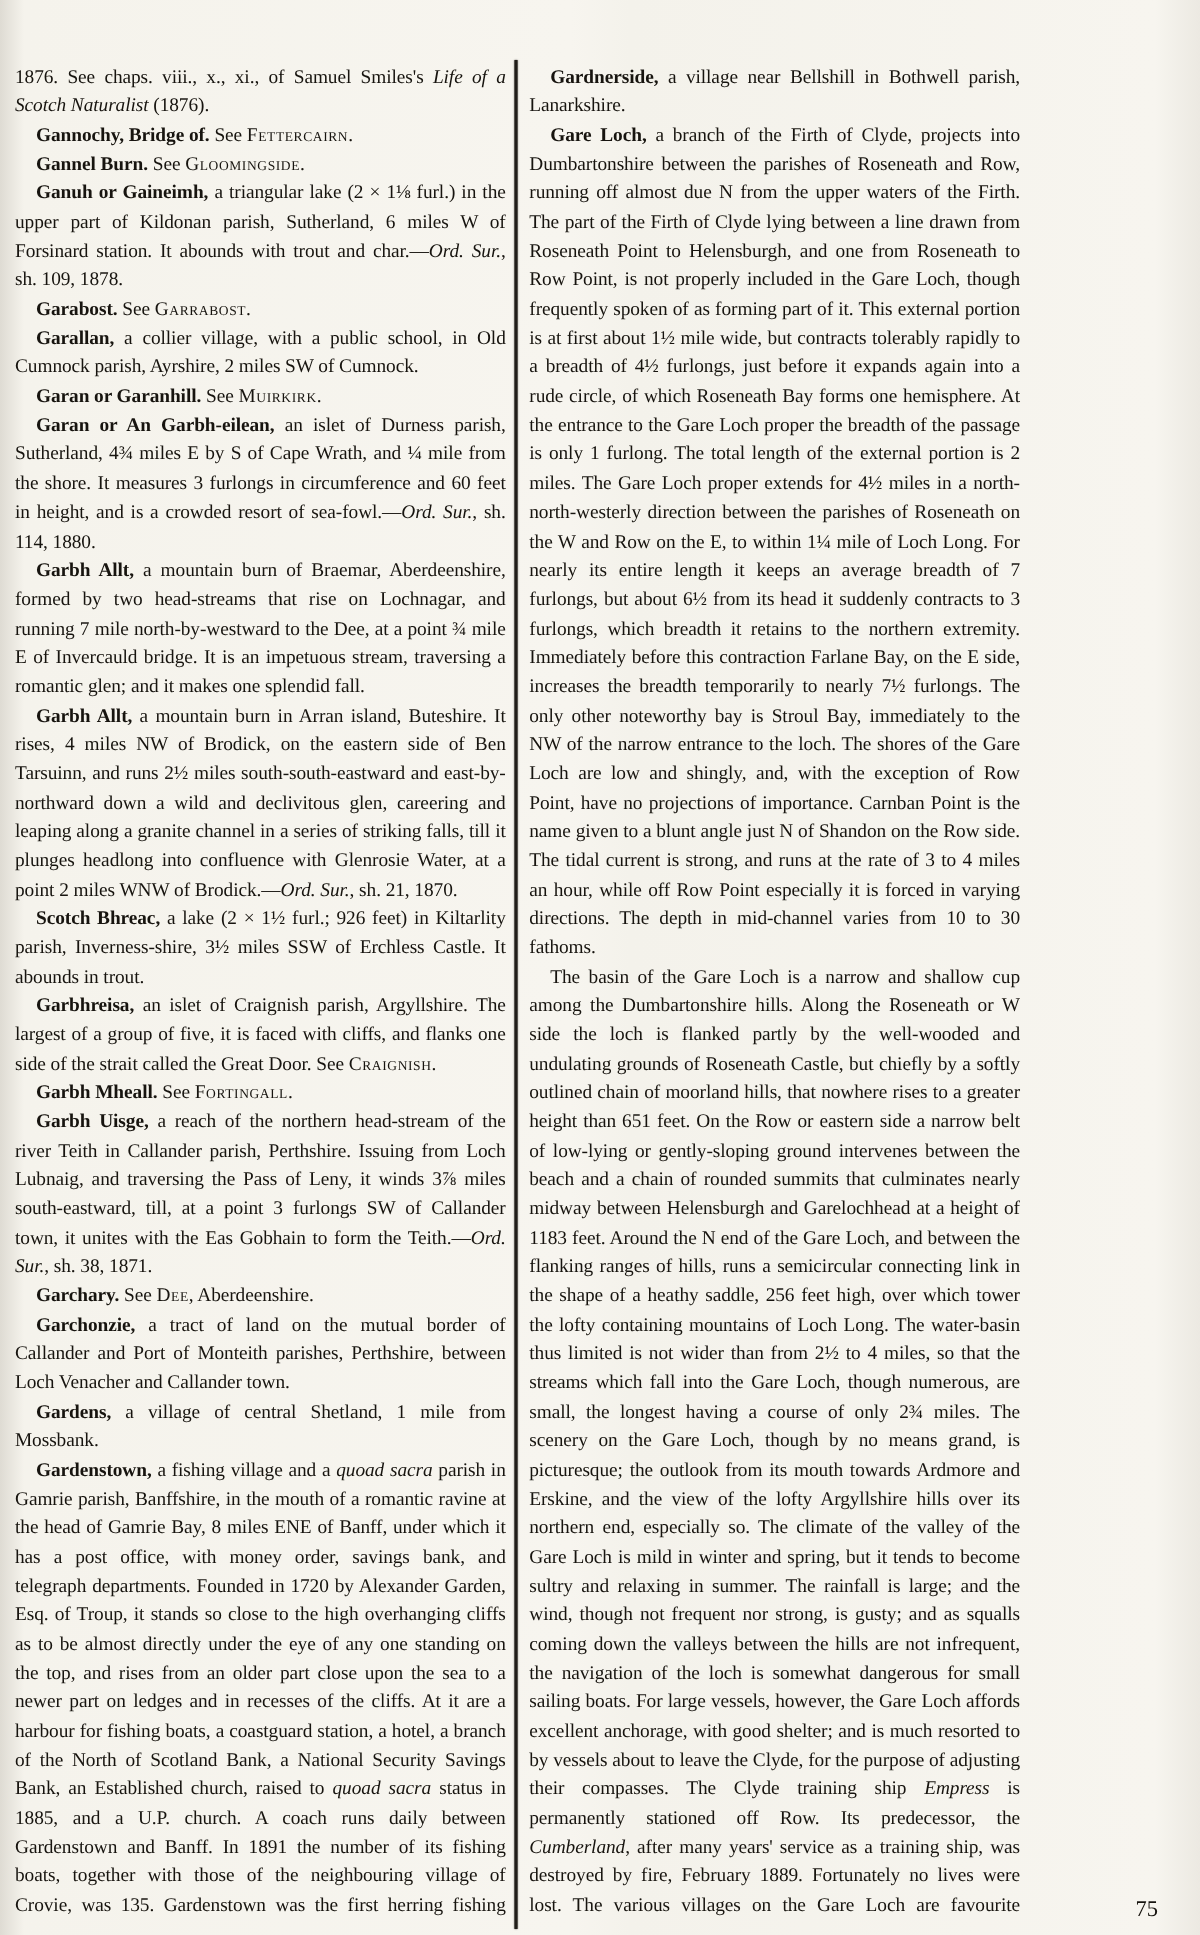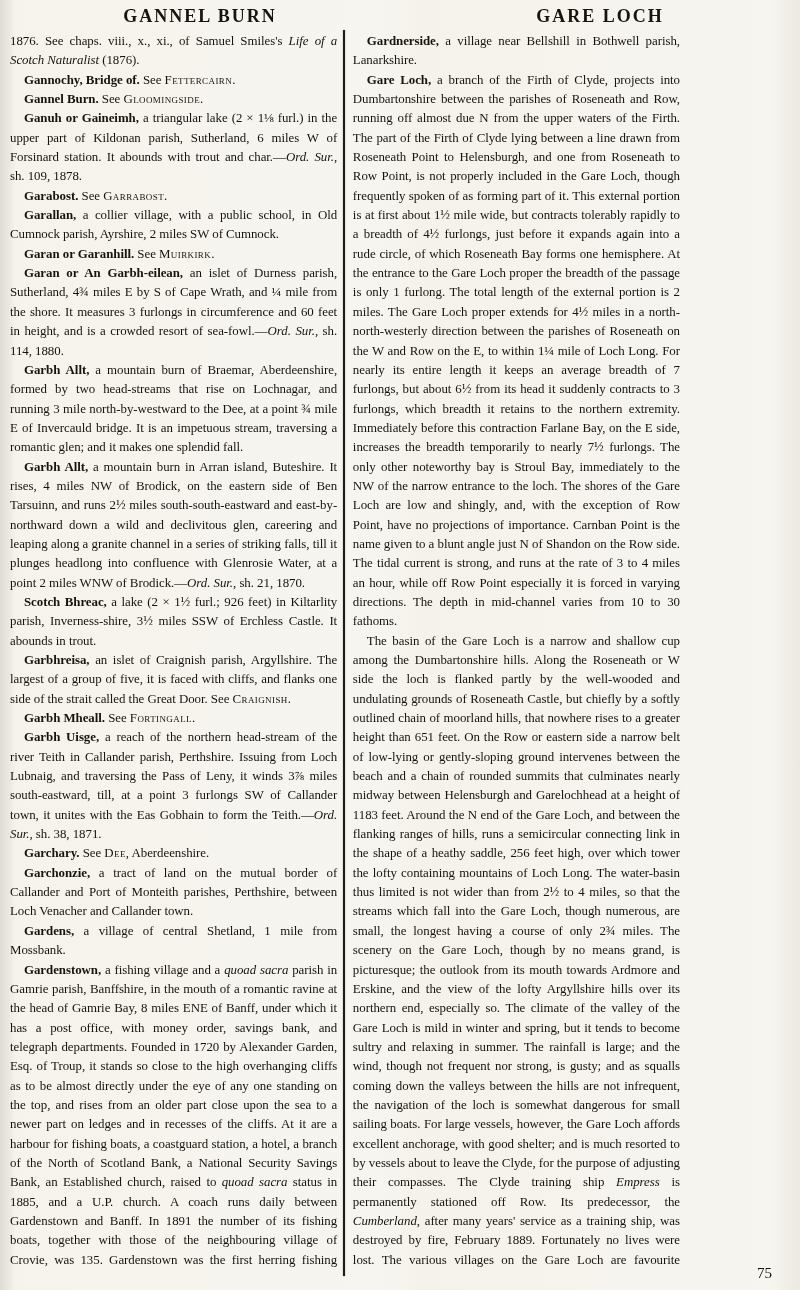--- a/index.html
+++ b/index.html
@@ -16,21 +16,21 @@
     color: #17140f;
   }
   .header-row {
     position: absolute; top: 6px; left: 0; width: 800px; height: 30px; display: flex;
   }
   .header-cell {
     width: 400px; text-align: center;
     font-weight: 700; font-size: 18px; letter-spacing: 2px;
   }
   .columns {
-    position: absolute; top: 28px; left: 0; width: 688px; bottom: 0;
+    position: absolute; top: 38px; left: 0; width: 688px; bottom: 0;
     display: flex;
   }
   .col {
     width: 386px; height: 1240px; overflow: hidden;
     padding: 4px 6px 0 10px;
     text-align: justify;
     font-size: 12.9px; line-height: 19.35px;
     letter-spacing: -0.05px;
   }
   .col.right { padding: 4px 8px 0 8px; }
@@ -45,35 +45,31 @@
   .run-sc { font-variant: small-caps; letter-spacing: 0.4px; }
   .page-number {
     position: absolute; right: 28px; bottom: 8px;
     font-weight: 400; font-size: 15px;
   }
 </style>
 </head>
 <body>
 
 <div class="page">
-  <div class="header-row">
-    <div class="header-cell">GANNEL BURN</div>
-    <div class="header-cell">GARE LOCH</div>
-  </div>
   <div class="columns">
     <div class="col left">
         <p class="entry noindent"><span class="run-n">1876. See chaps. viii., x., xi., of Samuel Smiles's </span><span class="run-i">Life of a Scotch Naturalist</span><span class="run-n"> (1876).</span></p>
         <p class="entry"><span class="run-b">Gannochy, Bridge of.</span><span class="run-n"> See </span><span class="run-sc">Fettercairn</span><span class="run-n">.</span></p>
         <p class="entry"><span class="run-b">Gannel Burn.</span><span class="run-n"> See </span><span class="run-sc">Gloomingside</span><span class="run-n">.</span></p>
         <p class="entry"><span class="run-b">Ganuh or Gaineimh,</span><span class="run-n"> a triangular lake (2 × 1⅛ furl.) in the upper part of Kildonan parish, Sutherland, 6 miles W of Forsinard station. It abounds with trout and char.—</span><span class="run-i">Ord. Sur.</span><span class="run-n">, sh. 109, 1878.</span></p>
         <p class="entry"><span class="run-b">Garabost.</span><span class="run-n"> See </span><span class="run-sc">Garrabost</span><span class="run-n">.</span></p>
         <p class="entry"><span class="run-b">Garallan,</span><span class="run-n"> a collier village, with a public school, in Old Cumnock parish, Ayrshire, 2 miles SW of Cumnock.</span></p>
         <p class="entry"><span class="run-b">Garan or Garanhill.</span><span class="run-n"> See </span><span class="run-sc">Muirkirk</span><span class="run-n">.</span></p>
         <p class="entry"><span class="run-b">Garan or An Garbh-eilean,</span><span class="run-n"> an islet of Durness parish, Sutherland, 4¾ miles E by S of Cape Wrath, and ¼ mile from the shore. It measures 3 furlongs in circumference and 60 feet in height, and is a crowded resort of sea-fowl.—</span><span class="run-i">Ord. Sur.</span><span class="run-n">, sh. 114, 1880.</span></p>
-        <p class="entry"><span class="run-b">Garbh Allt,</span><span class="run-n"> a mountain burn of Braemar, Aberdeenshire, formed by two head-streams that rise on Lochnagar, and running 3 mile north-by-westward to the Dee, at a point ¾ mile E of Invercauld bridge. It is an impetuous stream, traversing a romantic glen; and it makes one splendid fall.</span></p>
+        <p class="entry"><span class="run-b">Garbh Allt,</span><span class="run-n"> a mountain burn of Braemar, Aberdeenshire, formed by two head-streams that rise on Lochnagar, and running 7 mile north-by-westward to the Dee, at a point ¾ mile E of Invercauld bridge. It is an impetuous stream, traversing a romantic glen; and it makes one splendid fall.</span></p>
         <p class="entry"><span class="run-b">Garbh Allt,</span><span class="run-n"> a mountain burn in Arran island, Buteshire. It rises, 4 miles NW of Brodick, on the eastern side of Ben Tarsuinn, and runs 2½ miles south-south-eastward and east-by-northward down a wild and declivitous glen, careering and leaping along a granite channel in a series of striking falls, till it plunges headlong into confluence with Glenrosie Water, at a point 2 miles WNW of Brodick.—</span><span class="run-i">Ord. Sur.</span><span class="run-n">, sh. 21, 1870.</span></p>
         <p class="entry"><span class="run-b">Scotch Bhreac,</span><span class="run-n"> a lake (2 × 1½ furl.; 926 feet) in Kiltarlity parish, Inverness-shire, 3½ miles SSW of Erchless Castle. It abounds in trout.</span></p>
         <p class="entry"><span class="run-b">Garbhreisa,</span><span class="run-n"> an islet of Craignish parish, Argyllshire. The largest of a group of five, it is faced with cliffs, and flanks one side of the strait called the Great Door. See </span><span class="run-sc">Craignish</span><span class="run-n">.</span></p>
         <p class="entry"><span class="run-b">Garbh Mheall.</span><span class="run-n"> See </span><span class="run-sc">Fortingall</span><span class="run-n">.</span></p>
         <p class="entry"><span class="run-b">Garbh Uisge,</span><span class="run-n"> a reach of the northern head-stream of the river Teith in Callander parish, Perthshire. Issuing from Loch Lubnaig, and traversing the Pass of Leny, it winds 3⅞ miles south-eastward, till, at a point 3 furlongs SW of Callander town, it unites with the Eas Gobhain to form the Teith.—</span><span class="run-i">Ord. Sur.</span><span class="run-n">, sh. 38, 1871.</span></p>
         <p class="entry"><span class="run-b">Garchary.</span><span class="run-n"> See </span><span class="run-sc">Dee</span><span class="run-n">, Aberdeenshire.</span></p>
         <p class="entry"><span class="run-b">Garchonzie,</span><span class="run-n"> a tract of land on the mutual border of Callander and Port of Monteith parishes, Perthshire, between Loch Venacher and Callander town.</span></p>
         <p class="entry"><span class="run-b">Gardens,</span><span class="run-n"> a village of central Shetland, 1 mile from Mossbank.</span></p>
         <p class="entry"><span class="run-b">Gardenstown,</span><span class="run-n"> a fishing village and a </span><span class="run-i">quoad sacra</span><span class="run-n"> parish in Gamrie parish, Banffshire, in the mouth of a romantic ravine at the head of Gamrie Bay, 8 miles ENE of Banff, under which it has a post office, with money order, savings bank, and telegraph departments. Founded in 1720 by Alexander Garden, Esq. of Troup, it stands so close to the high overhanging cliffs as to be almost directly under the eye of any one standing on the top, and rises from an older part close upon the sea to a newer part on ledges and in recesses of the cliffs. At it are a harbour for fishing boats, a coastguard station, a hotel, a branch of the North of Scotland Bank, a National Security Savings Bank, an Established church, raised to </span><span class="run-i">quoad sacra</span><span class="run-n"> status in 1885, and a U.P. church. A coach runs daily between Gardenstown and Banff. In 1891 the number of its fishing boats, together with those of the neighbouring village of Crovie, was 135. Gardenstown was the first herring fishing station on the Moray Firth, fishing having been commenced in 1812. Pop. (1881) 871, (1891) 1139; of </span><span class="run-i">q. s.</span><span class="run-n"> parish (1891) 1505.—</span><span class="run-i">Ord. Sur.</span><span class="run-n">, sh. 96, 1876.</span></p>
         <p class="entry"><span class="run-b">Garderhouse,</span><span class="run-n"> a hamlet in Sandsting parish, Shetland, 15 miles WNW of Lerwick, under which it has a post office.</span></p>

